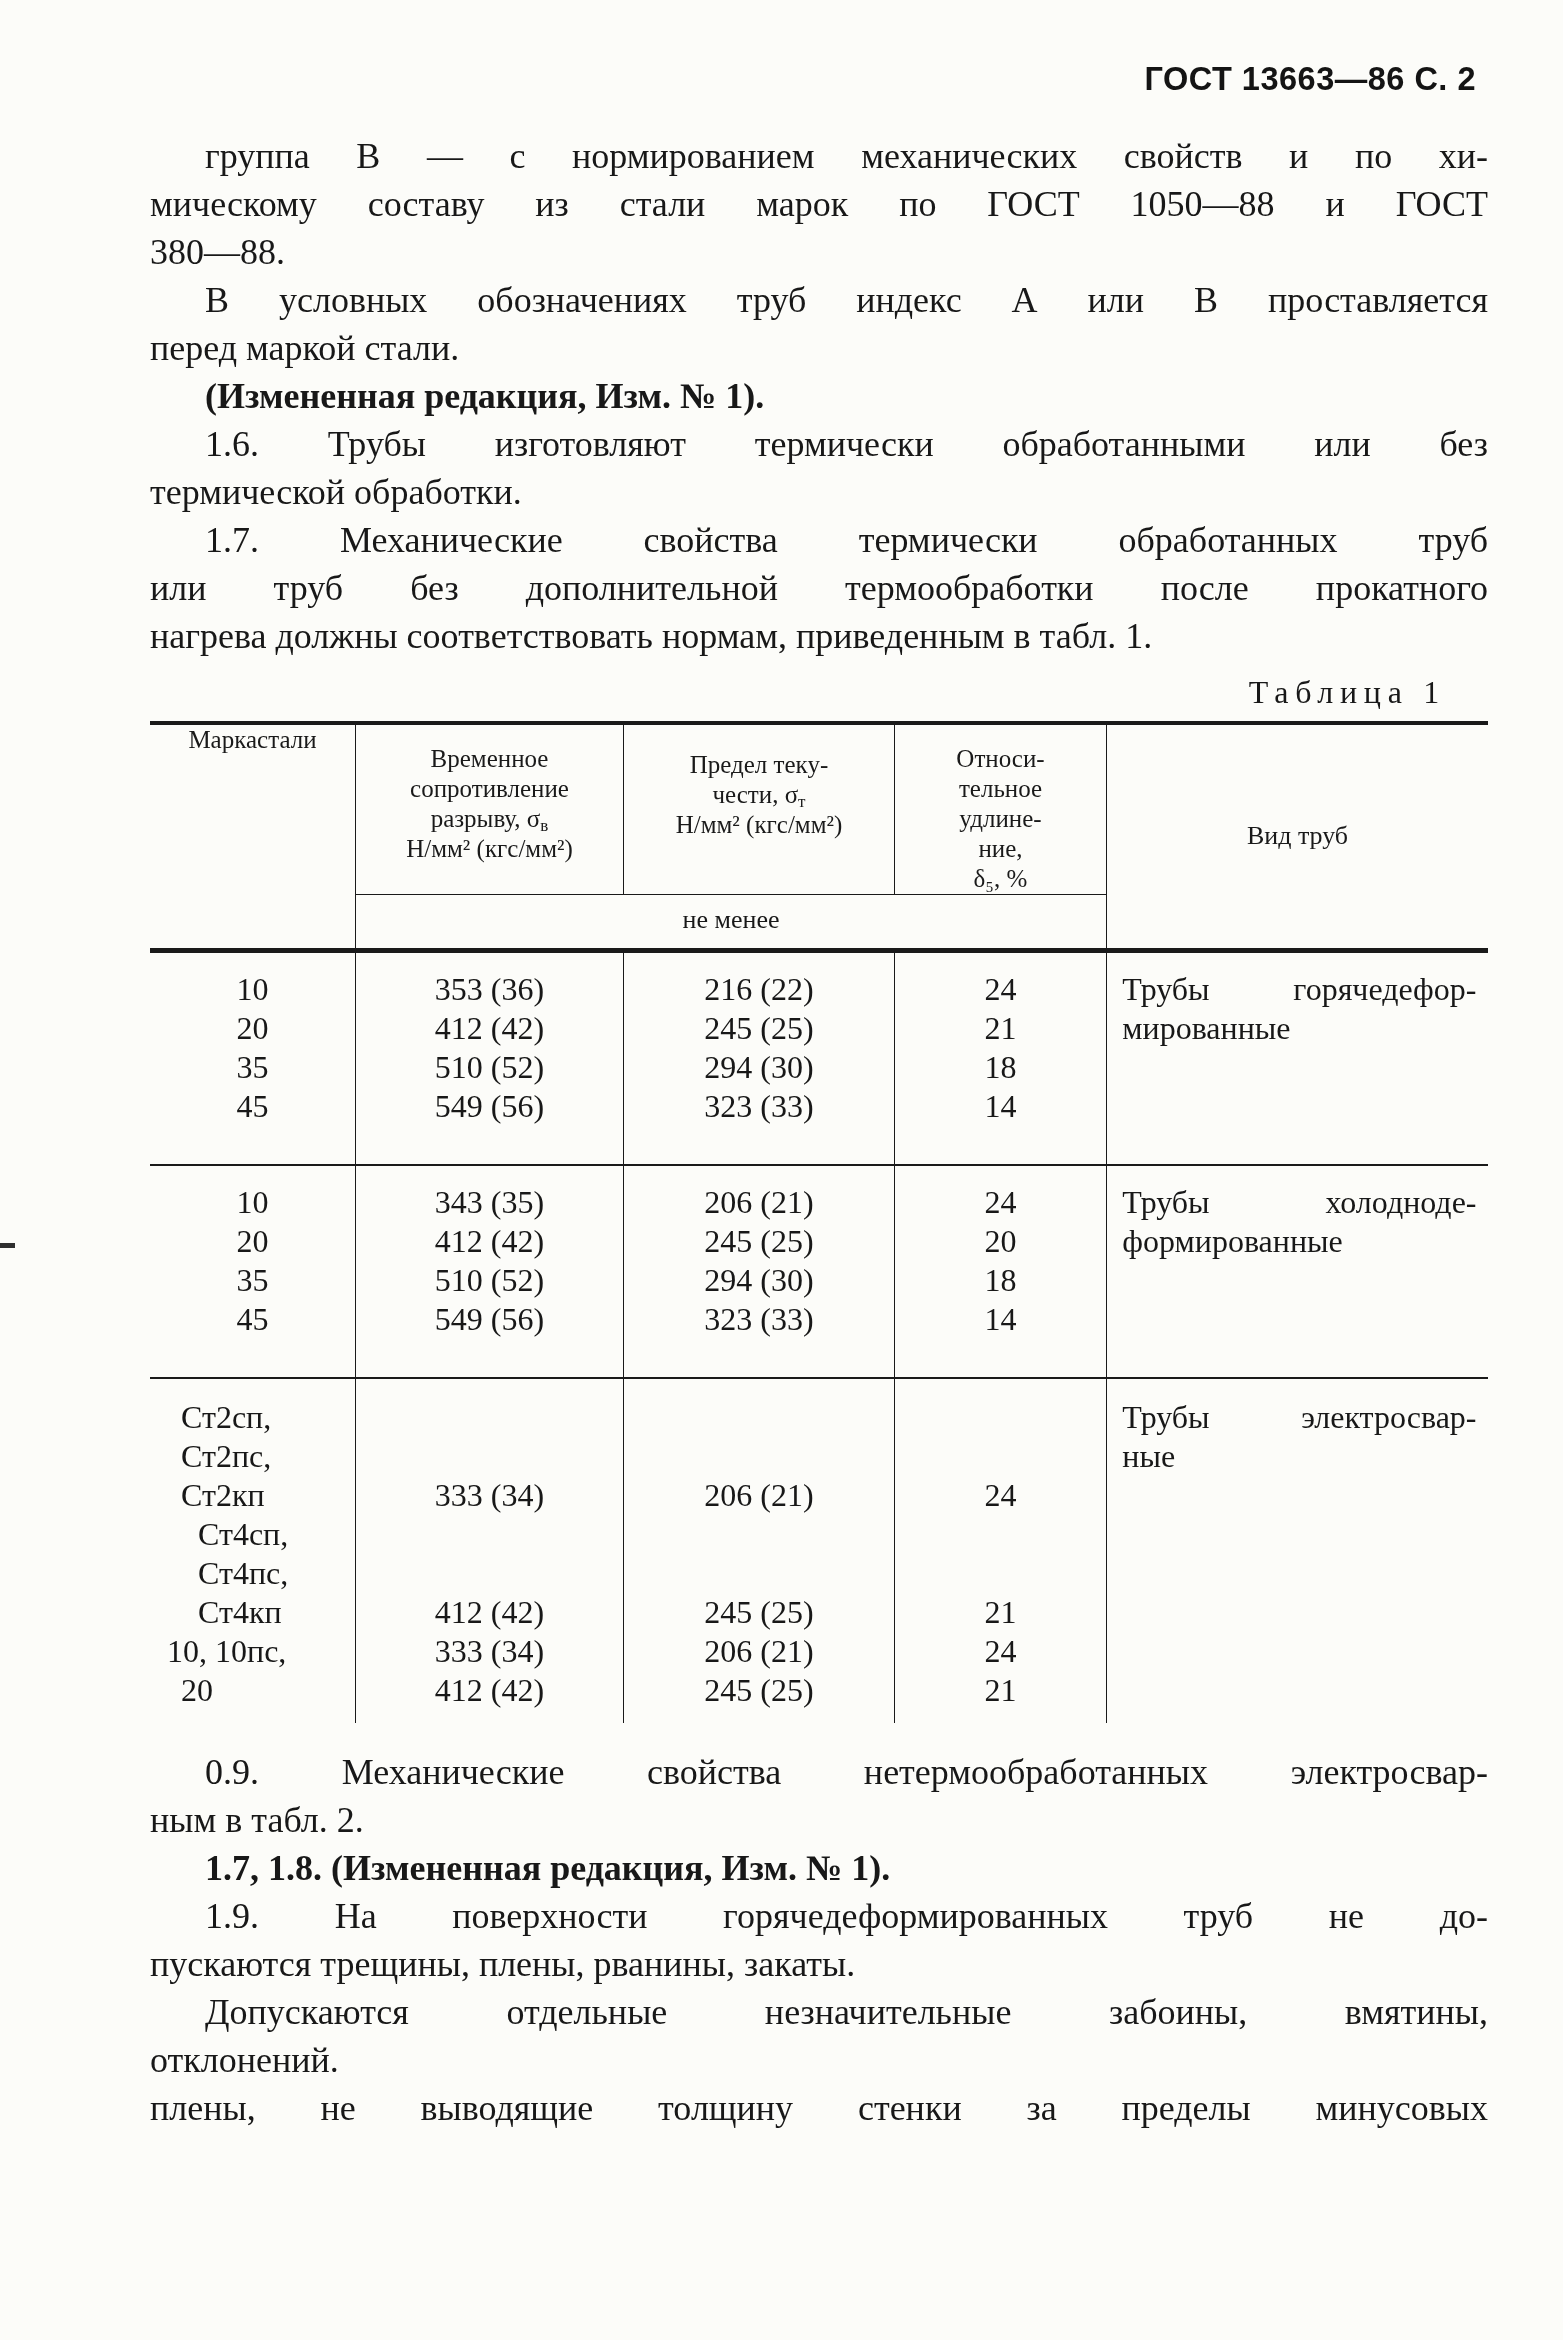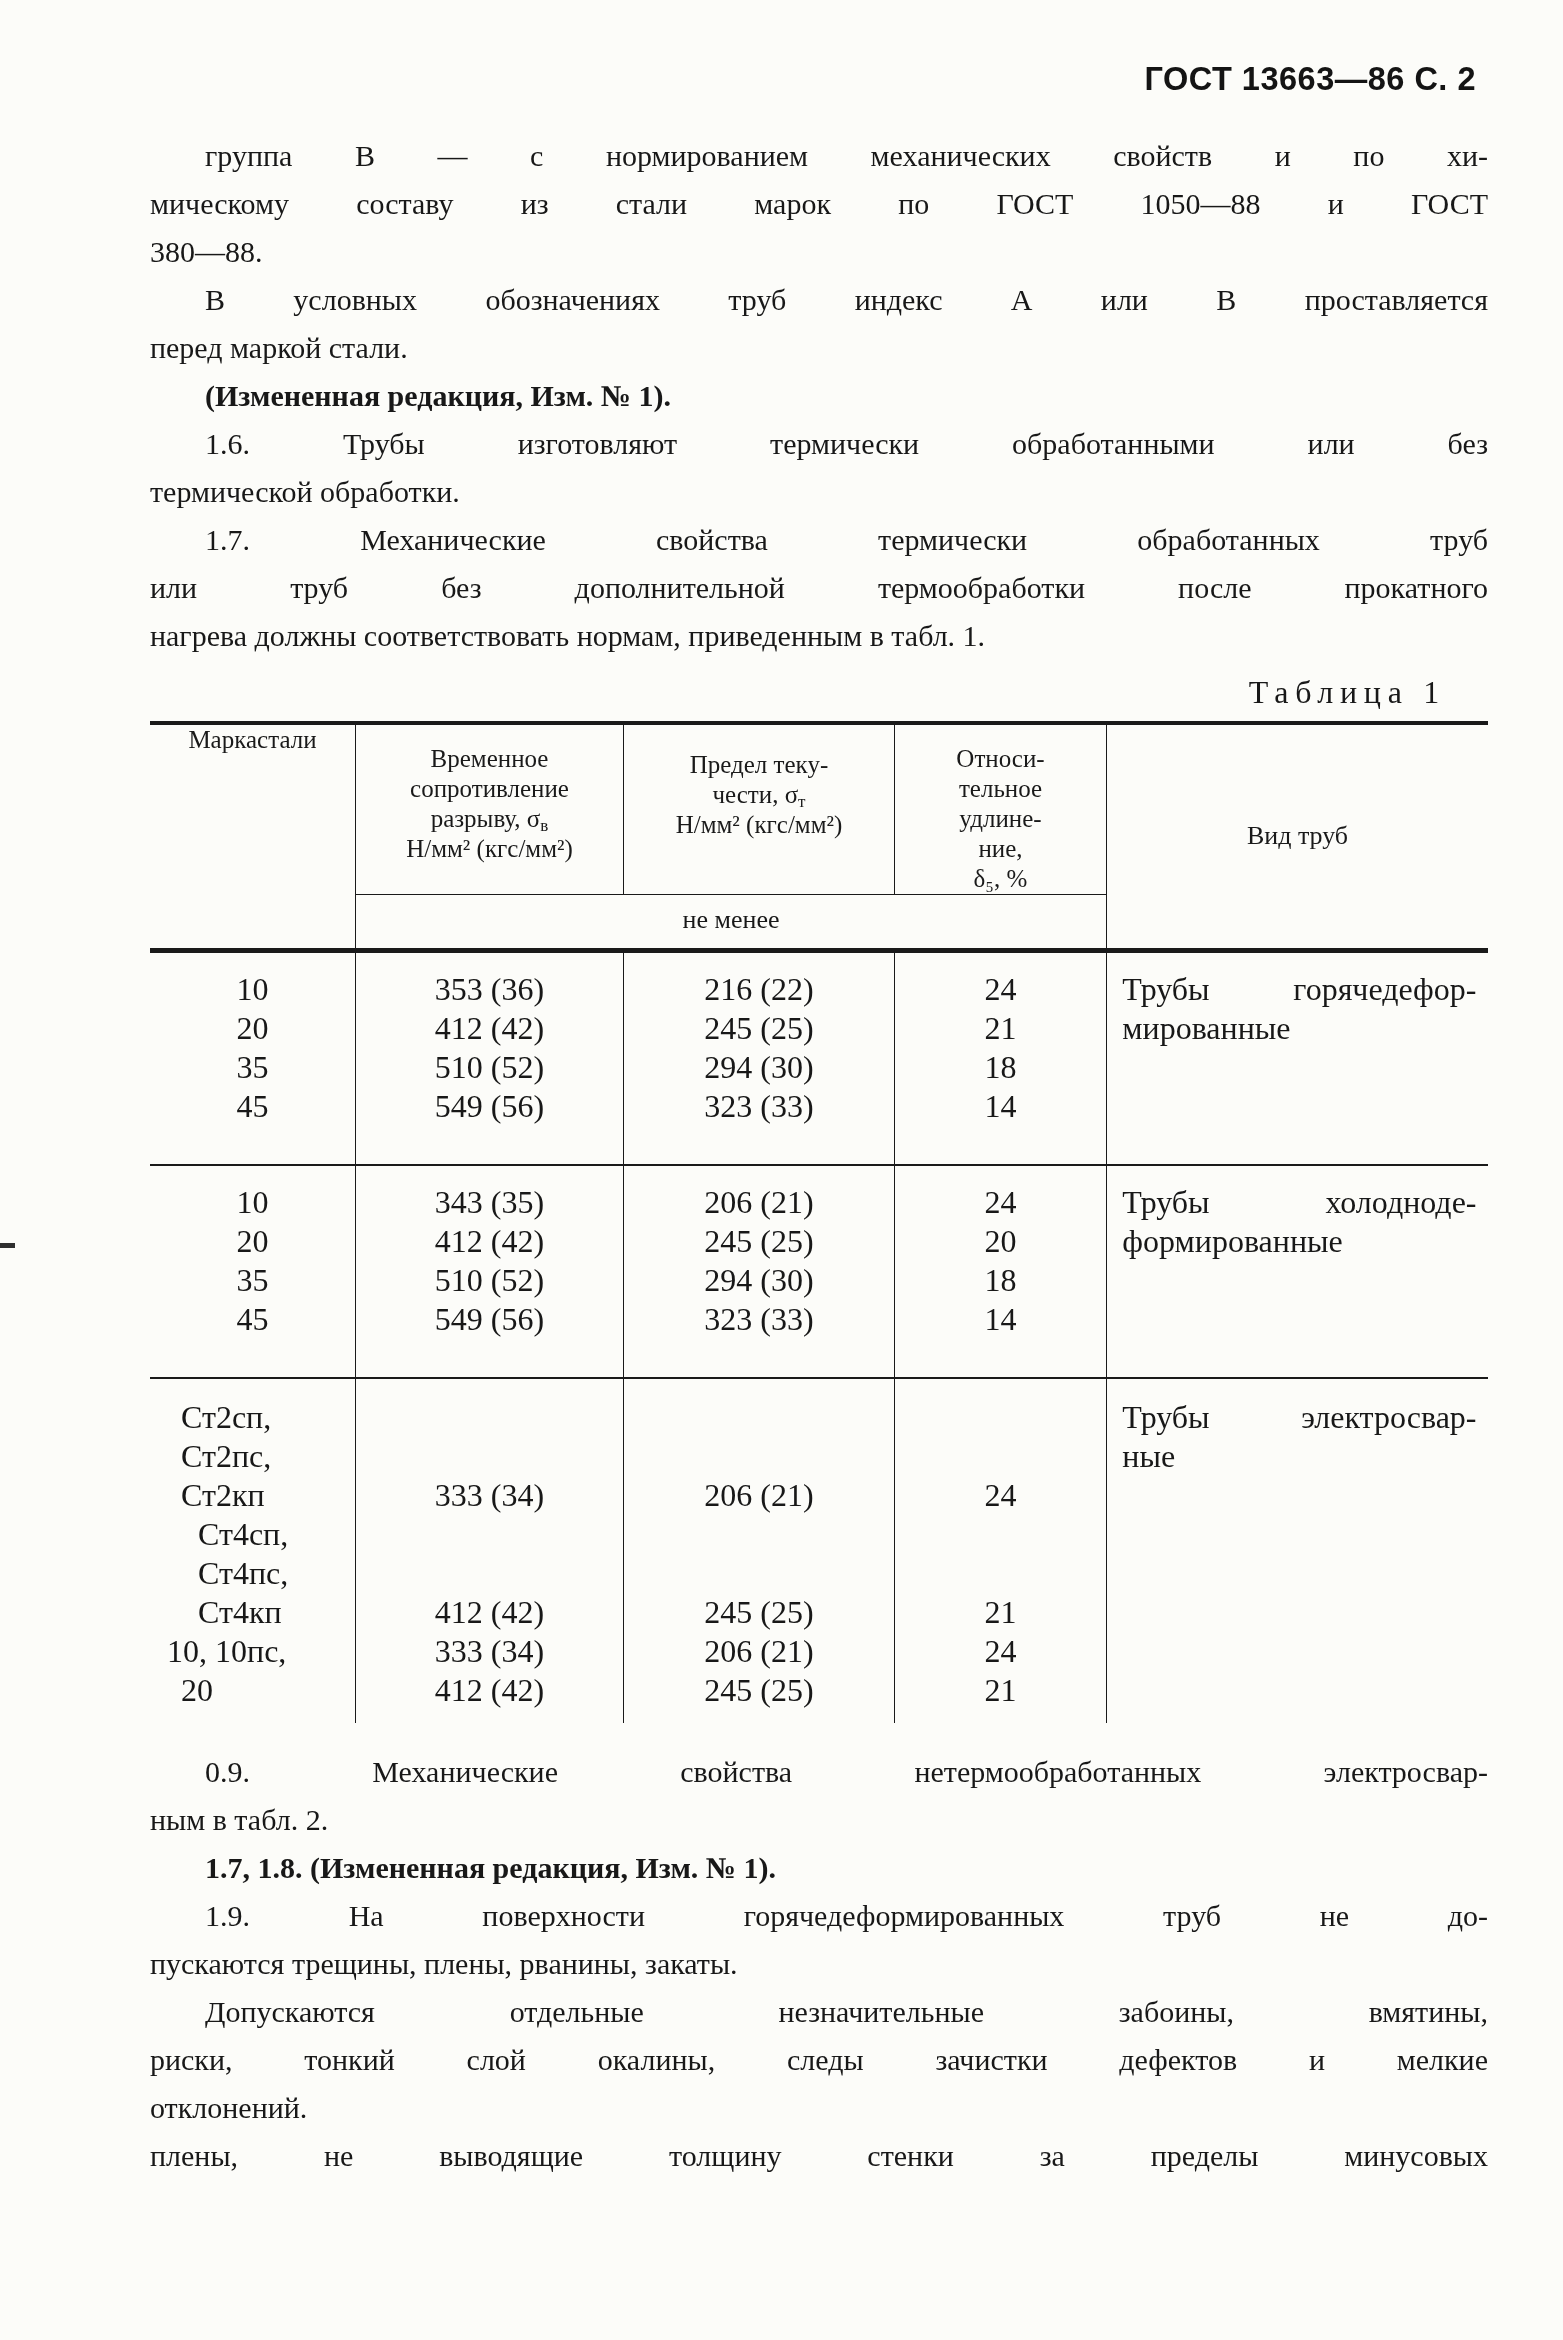--- a/index.html
+++ b/index.html
@@ -16,21 +16,21 @@
     position: absolute; top: 61px; right: 88px;
     font-family: "Liberation Sans", sans-serif;
     font-weight: bold; font-size: 32.5px; letter-spacing: 0.5px;
     color: #141414;
   }
 
   .content { position: absolute; left: 150px; top: 132px; width: 1338px; }
 
   .para { margin: 0; }
   .tline {
-    font-size: 30px; line-height: 48px;
+    font-size: 36px; line-height: 48px;
     text-align: justify; text-align-last: justify; text-justify: inter-word;
   }
   .tline.last { text-align-last: left; }
   .tline.ind { text-indent: 55px; }
   .bold { font-weight: bold; }
 
   .tbl-caption {
     text-align: right; font-size: 32px; letter-spacing: 6.7px;
     margin: 13.4px 42px 9.6px 0; line-height: 38px;
   }
@@ -265,20 +265,19 @@
       <div class="tline ind last">1.7, 1.8. (Измененная редакция, Изм. № 1).</div>
     </div>
 
     <div class="para">
       <div class="tline ind">1.9. На поверхности горячедеформированных труб не до-</div>
       <div class="tline last">пускаются трещины, плены, рванины, закаты.</div>
     </div>
 
     <div class="para">
       <div class="tline ind">Допускаются отдельные незначительные забоины, вмятины,</div>
-      <div class="tline">риски, тонкий слой окалины, следы зачистки дефектов и мелкие</div>
       <div class="tline last">отклонений.</div>
       <div class="tline">плены, не выводящие толщину стенки за пределы минусовых</div>
     </div>
 
   </div>
 </div>
 
 
 </body></html>

